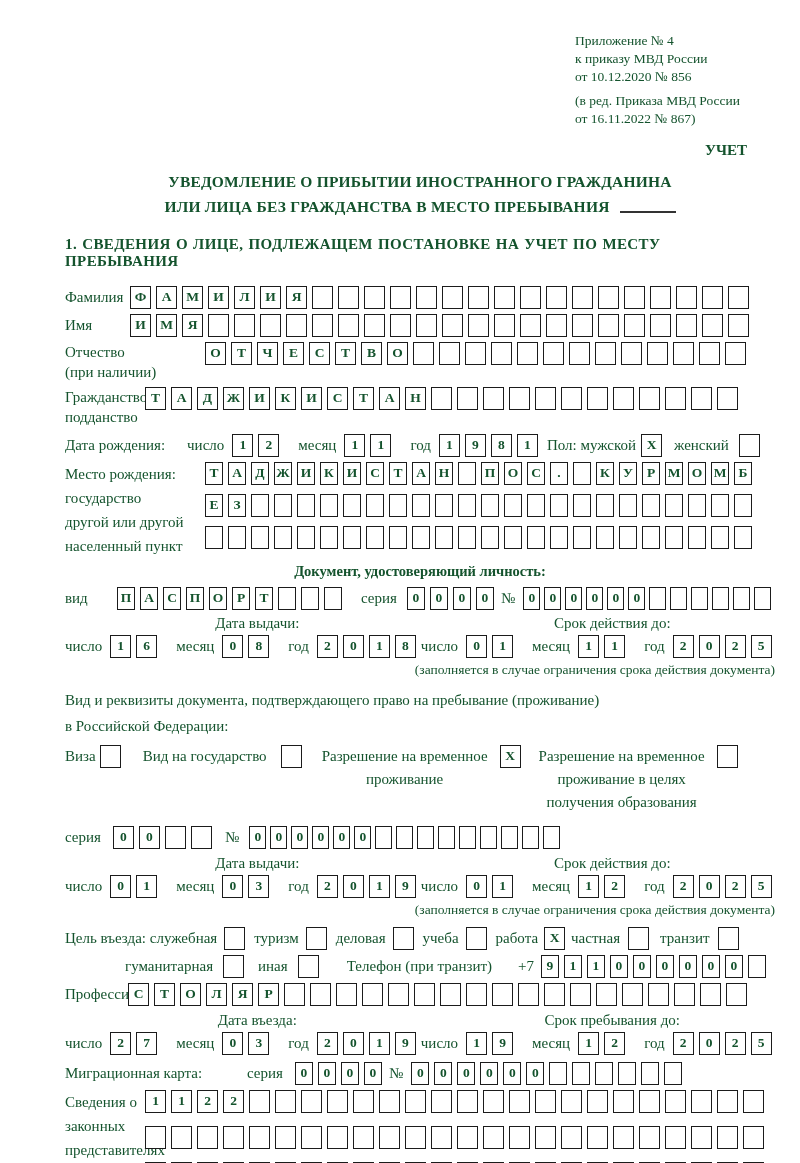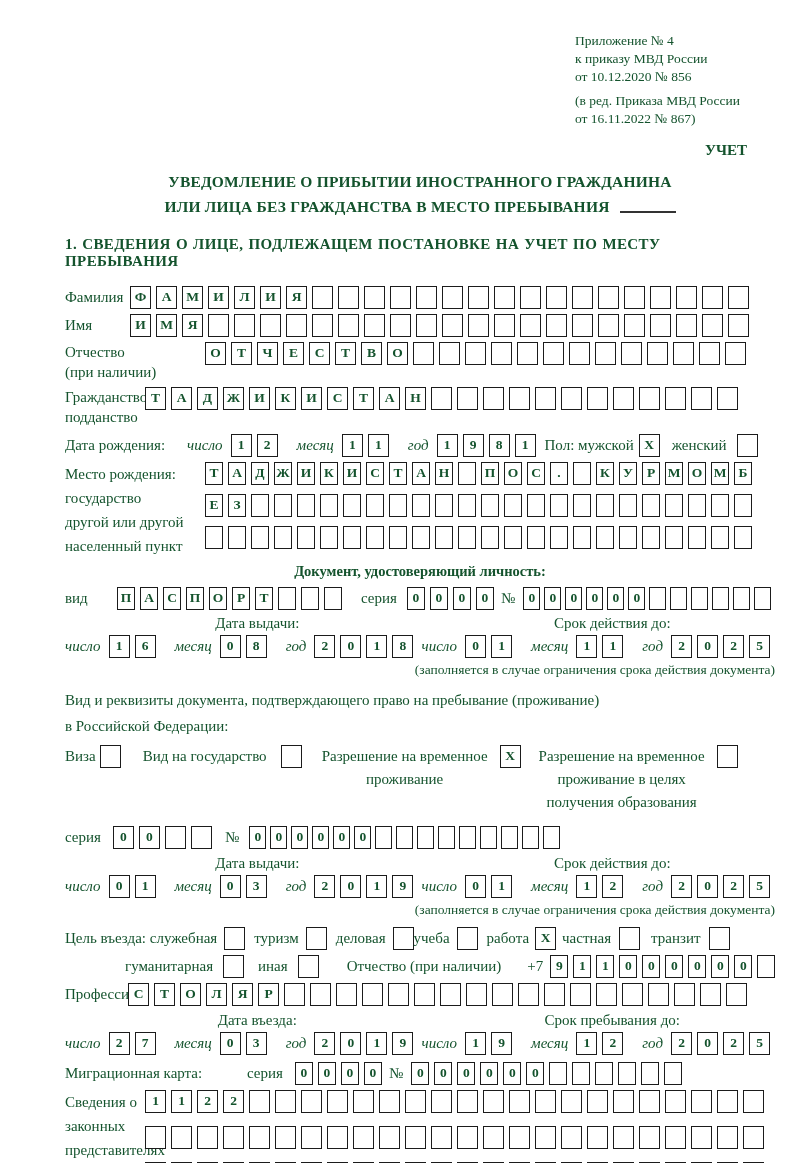--- a/index.html
+++ b/index.html
@@ -35,21 +35,21 @@
   .cbx .cell{margin-right:0;}
   .rowgap{margin-bottom:9px;}
   .place-lbl div{line-height:24px;font-size:15px;}
   .doc-head{text-align:center;font-weight:bold;font-size:14.5px;margin:3px 0 7px;}
   .dhead{display:flex;font-size:15px;margin-bottom:3px;}
   .dhead .l{width:390px;text-align:center;}
   .dhead .r{width:330px;text-align:center;}
   .drow{display:flex;align-items:flex-start;margin-bottom:3px;}
   .drow .l{width:390px;}
   .dg{white-space:nowrap;}
-  .dg .dlbl{font-size:15px;line-height:23px;margin:0 8px 0 14px;display:inline-block;vertical-align:top;font-style:italic;}
+  .dg .dlbl{font-size:15px;line-height:23px;margin:0 8px 0 14px;display:inline-block;vertical-align:top;}
   .dg .dlbl:first-child{margin-left:0;}
   .note{text-align:right;font-size:13.5px;line-height:17px;margin:1px 0 9px;}
   .plain{font-size:15px;line-height:26px;}
   .perm-row{display:flex;align-items:flex-start;margin:6px 0 12px;}
   .perm-item{display:flex;align-items:flex-start;}
   .perm-text{text-align:center;font-size:15px;line-height:23px;}
   .pair{display:flex;align-items:flex-start;}
   .rep-lbl div{font-size:15px;line-height:24px;}
   .rep-cells .rrow{margin-bottom:13px;white-space:nowrap;}
 </style>
@@ -209,21 +209,21 @@
         <span class="cells cbx" style="margin-left:7px;"><span class="cell"></span></span>
       </span>
     <span class="pair" style="margin-left:9px;">
         <span class="lbl">туризм</span>
         <span class="cells cbx" style="margin-left:7px;"><span class="cell"></span></span>
       </span>
     <span class="pair" style="margin-left:9px;">
         <span class="lbl">деловая</span>
         <span class="cells cbx" style="margin-left:7px;"><span class="cell"></span></span>
       </span>
-    <span class="pair" style="">
+    <span class="pair" style="margin-left:9px;">
         <span class="lbl">учеба</span>
         <span class="cells cbx" style="margin-left:7px;"><span class="cell"></span></span>
       </span>
     <span class="pair" style="margin-left:9px;">
         <span class="lbl">работа</span>
         <span class="cells cbx" style="margin-left:6px;"><span class="cell">X</span></span>
       </span>
     <span class="pair" style="margin-left:6px;">
         <span class="lbl">частная</span>
         <span class="cells cbx" style="margin-left:8px;"><span class="cell"></span></span>
@@ -236,21 +236,21 @@
 
   <div class="frow" style="padding-left:60px;margin-top:4px;">
     <span class="pair">
         <span class="lbl">гуманитарная</span>
         <span class="cells cbx" style="margin-left:10px;"><span class="cell"></span></span>
       </span>
     <span class="pair" style="margin-left:14px;">
         <span class="lbl">иная</span>
         <span class="cells cbx" style="margin-left:10px;"><span class="cell"></span></span>
       </span>
-    <span class="lbl" style="margin-left:28px;">Отчество (при наличии)</span>
+    <span class="lbl" style="margin-left:28px;">Телефон (при транзит)</span>
     <span class="lbl" style="margin:0 7px 0 26px;">+7</span>
     <span class="cells"><span class="cell sm">9</span><span class="cell sm">1</span><span class="cell sm">1</span><span class="cell sm">0</span><span class="cell sm">0</span><span class="cell sm">0</span><span class="cell sm">0</span><span class="cell sm">0</span><span class="cell sm">0</span><span class="cell sm"></span></span>
   </div>
 
   <div class="frow" style="margin-top:5px;">
     <div class="lbl" style="width:63px;">Профессия</div>
     <div class="cells"><span class="cell">С</span><span class="cell">Т</span><span class="cell">О</span><span class="cell">Л</span><span class="cell">Я</span><span class="cell">Р</span><span class="cell"></span><span class="cell"></span><span class="cell"></span><span class="cell"></span><span class="cell"></span><span class="cell"></span><span class="cell"></span><span class="cell"></span><span class="cell"></span><span class="cell"></span><span class="cell"></span><span class="cell"></span><span class="cell"></span><span class="cell"></span><span class="cell"></span><span class="cell"></span><span class="cell"></span><span class="cell"></span></div>
   </div>
 
   <div class="dhead" style="margin-top:6px;">

